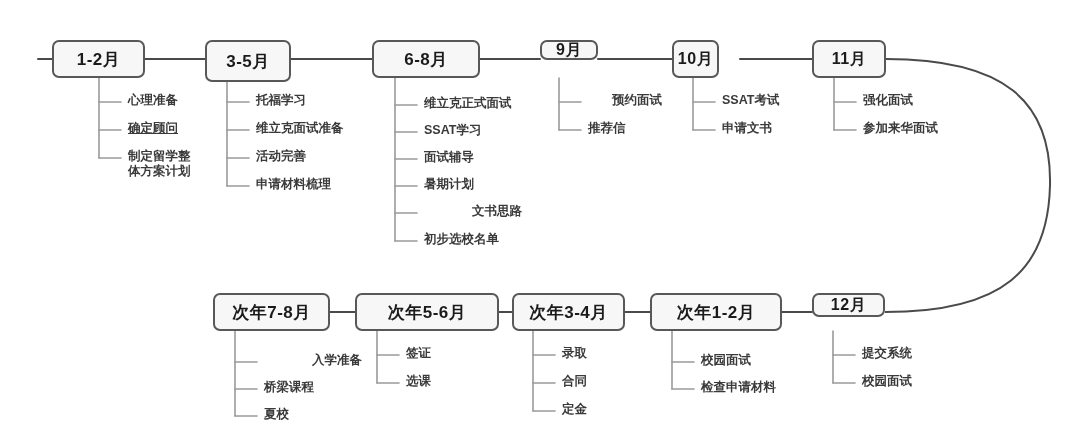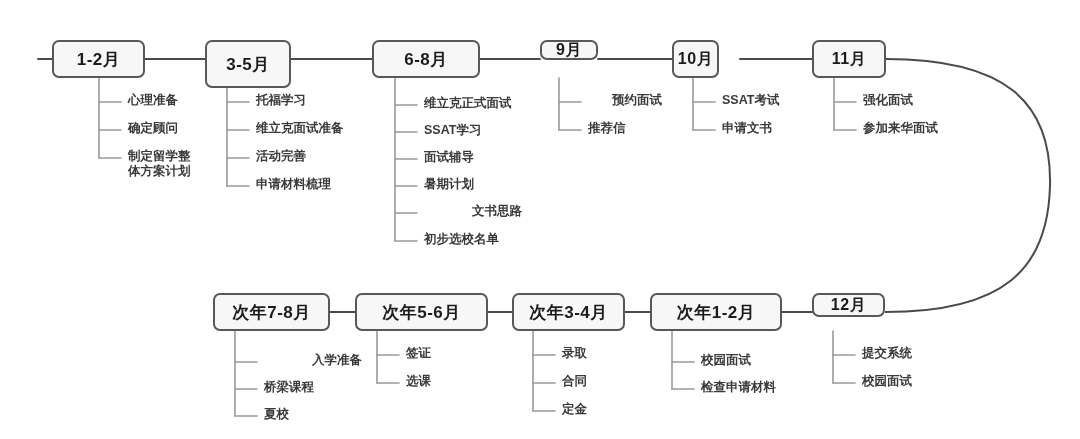--- a/index.html
+++ b/index.html
@@ -109,34 +109,34 @@
       <line x1="235" y1="331" x2="235" y2="416" stroke="#9a9a9a" stroke-width="1.6" stroke-linecap="round"></line>
       <line x1="235" y1="362" x2="257" y2="362" stroke="#9a9a9a" stroke-width="1.6" stroke-linecap="round"></line>
       <line x1="235" y1="389" x2="257" y2="389" stroke="#9a9a9a" stroke-width="1.6" stroke-linecap="round"></line>
       <line x1="235" y1="416" x2="257" y2="416" stroke="#9a9a9a" stroke-width="1.6" stroke-linecap="round"></line>
       <line x1="38" y1="59" x2="52" y2="59" stroke="#4a4a4a" stroke-width="2" stroke-linecap="round"></line>
       <path d="M 886 59 C 1004 59, 1052 101, 1050 185.5 C 1048 270, 1003 312, 885 312" fill="none" stroke="#4a4a4a" stroke-width="2"></path>
     </svg>
 
   <div id="nodes">
       <div class="node" style="left: 52px; top: 40px; width: 93px; height: 38px;">1-2月</div>
-      <div class="node" style="left: 205px; top: 40px; width: 86px; height: 48px;">3-5月</div>
+      <div class="node" style="left: 205px; top: 40px; width: 86px; height: 42px;">3-5月</div>
       <div class="node" style="left: 372px; top: 40px; width: 108px; height: 38px;">6-8月</div>
       <div class="node narrow" style="left: 540px; top: 40px; width: 58px; height: 20px;">9月</div>
       <div class="node narrow" style="left: 672px; top: 40px; width: 47px; height: 38px;">10月</div>
       <div class="node narrow" style="left: 812px; top: 40px; width: 74px; height: 38px;">11月</div>
       <div class="node narrow" style="left: 812px; top: 293px; width: 73px; height: 24px; text-align: center;">12月</div>
       <div class="node" style="left: 650px; top: 293px; width: 132px; height: 38px;">次年1-2月</div>
       <div class="node" style="left: 512px; top: 293px; width: 113px; height: 38px;">次年3-4月</div>
-      <div class="node" style="left: 355px; top: 293px; width: 133px; height: 38px;">次年5-6月</div>
+      <div class="node" style="left: 355px; top: 293px; width: 144px; height: 38px;">次年5-6月</div>
       <div class="node" style="left: 213px; top: 293px; width: 117px; height: 38px;">次年7-8月</div>
     </div>
   <div id="tasks">
       <div class="task" style="left: 128px; top: 93px;"><span>心理准备</span></div>
-      <div class="task" style="left: 128px; top: 121px;"><span>确定顾问</span></div>
+      <div class="task" style="left: 128px; top: 121px; text-decoration: underline;"><span>确定顾问</span></div>
       <div class="task" style="left: 128px; top: 149px;"><span>制定留学整</span><span class="l2">体方案计划</span></div>
       <div class="task" style="left: 256px; top: 93px;"><span>托福学习</span></div>
       <div class="task" style="left: 256px; top: 121px;"><span>维立克面试准备</span></div>
       <div class="task" style="left: 256px; top: 149px;"><span>活动完善</span></div>
       <div class="task" style="left: 256px; top: 177px;"><span>申请材料梳理</span></div>
       <div class="task" style="left: 424px; top: 96px;"><span>维立克正式面试</span></div>
       <div class="task" style="left: 424px; top: 123px;"><span>SSAT学习</span></div>
       <div class="task" style="left: 424px; top: 150px;"><span>面试辅导</span></div>
       <div class="task" style="left: 424px; top: 177px;"><span>暑期计划</span></div>
       <div class="task" style="left: 424px; top: 204px; margin-left: 48px;"><span>文书思路</span></div>

